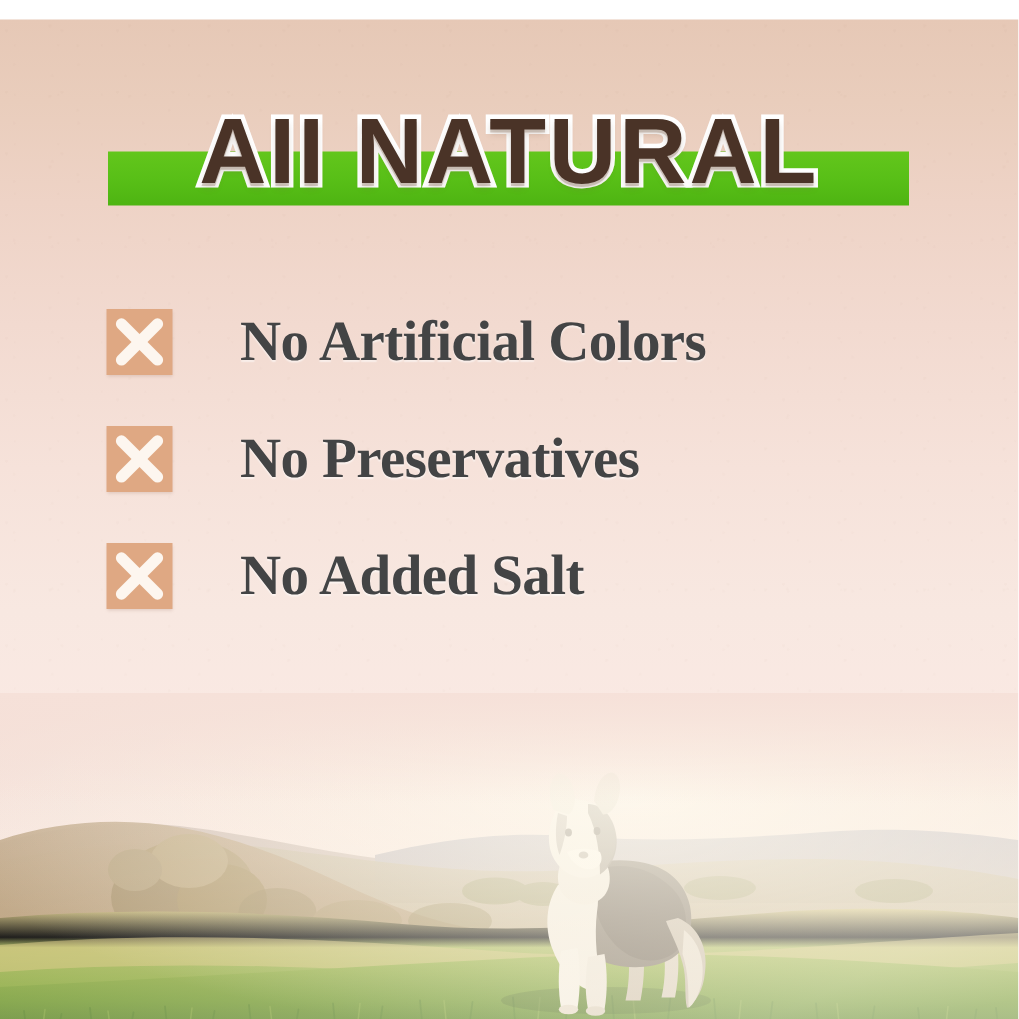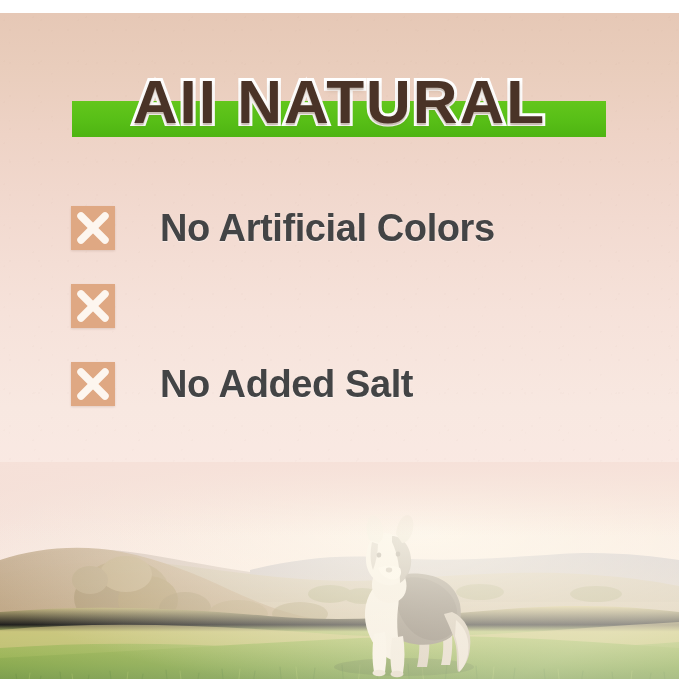--- a/index.html
+++ b/index.html
@@ -79,20 +79,21 @@
       0 3px 4px rgba(120,90,70,.22);
     white-space: nowrap;
   }
 
   
   #claims {
     position: absolute;
     left: 71px;
     top: 176px;
     width: 560px;
+    font-family: Liberation Serif, serif;
   }
   .claim-row {
     position: relative;
     height: 78px;
     display: flex;
     align-items: center;
   }
   .x-box {
     position: relative;
     width: 44px;
@@ -157,20 +158,21 @@
 
     <div class="claim-row">
       <div class="x-box">
         <svg width="44" height="44" viewBox="0 0 44 44" aria-hidden="true">
           <g stroke="#fdf6ef" stroke-width="7.5" stroke-linecap="round">
             <line x1="10" y1="10" x2="34" y2="34"></line>
             <line x1="34" y1="10" x2="10" y2="34"></line>
           </g>
         </svg>
       </div>
+      <div class="claim-label">No Preservatives</div>
     </div>
 
     <div class="claim-row">
       <div class="x-box">
         <svg width="44" height="44" viewBox="0 0 44 44" aria-hidden="true">
           <g stroke="#fdf6ef" stroke-width="7.5" stroke-linecap="round">
             <line x1="10" y1="10" x2="34" y2="34"></line>
             <line x1="34" y1="10" x2="10" y2="34"></line>
           </g>
         </svg>

